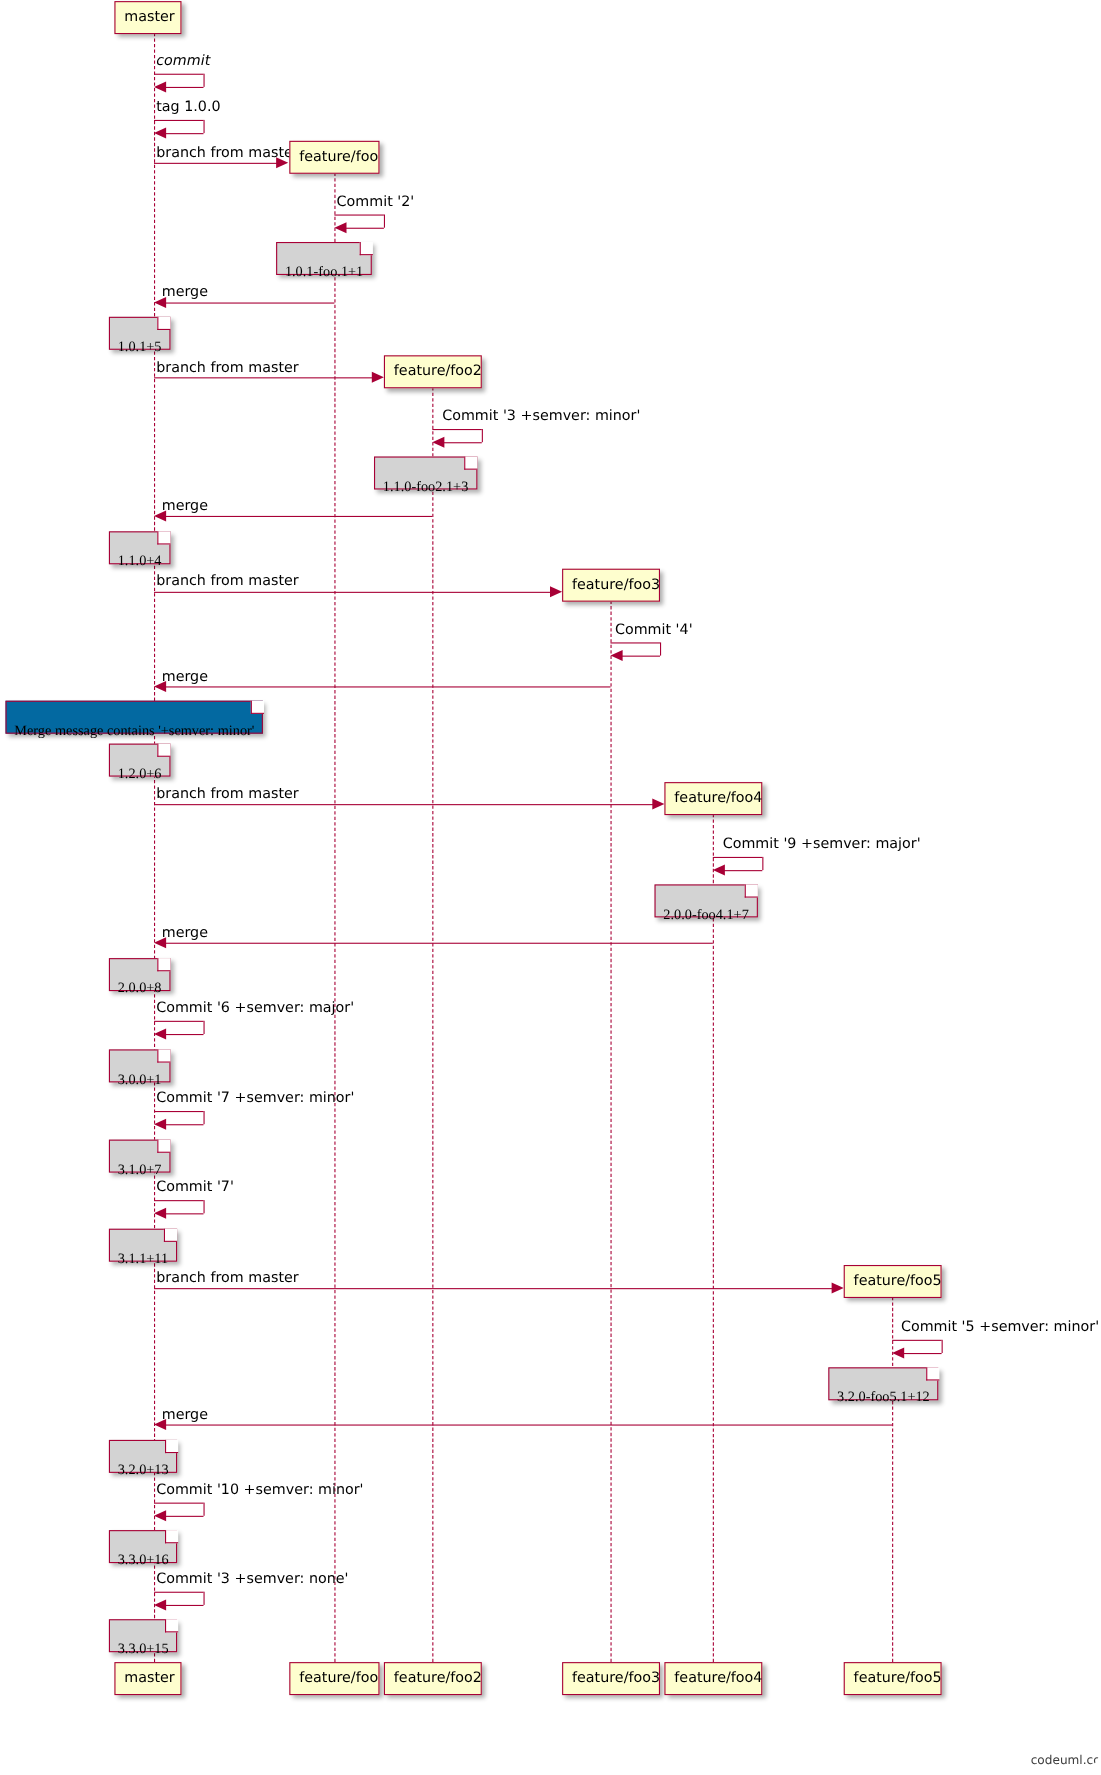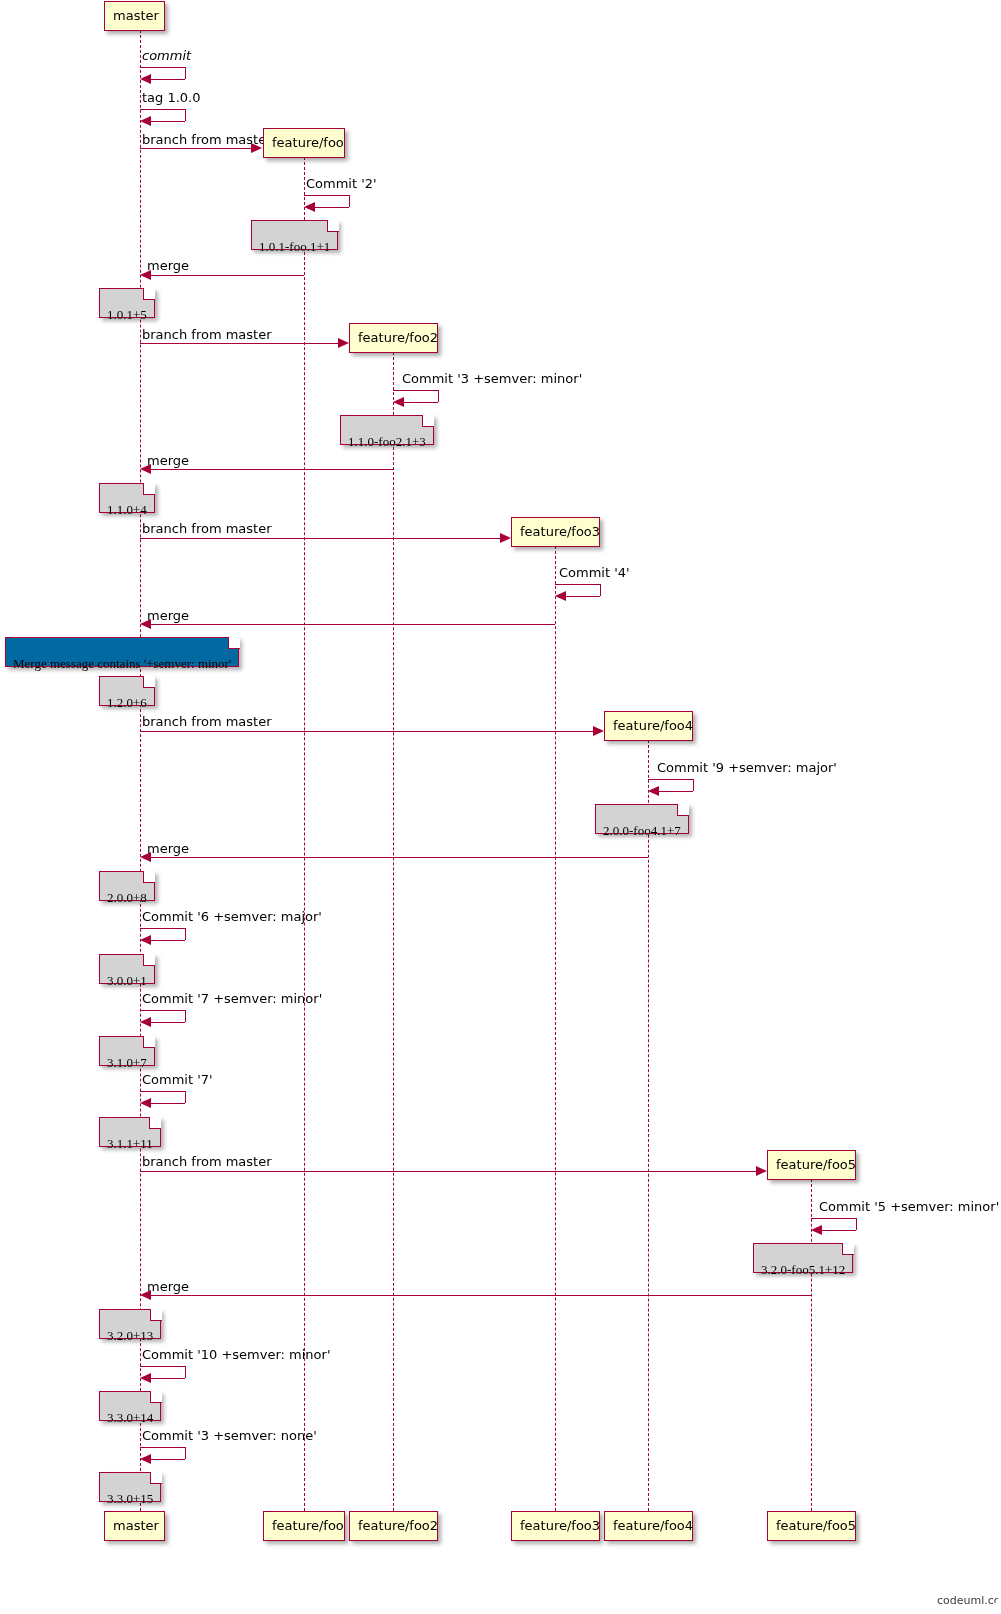--- a/index.html
+++ b/index.html
@@ -302,21 +302,21 @@
     <span class="fold"></span>
   </div>
 
   <div class="msg-label" style="left:142px; top:1347px;">Commit '10 +semver: minor'</div>
   <div class="hline" style="left:140px; top:1366px; width:45px;"></div>
   <div class="vline" style="left:185px; top:1366px; height:12px;"></div>
   <div class="hline" style="left:150px; top:1378px; width:35px;"></div>
   <div class="arrow-left" style="left:140px; top:1373px;"></div>
 
   <div class="note gray" style="left:99px; top:1391px;">
-    <span>3.3.0+14</span>
+    <span>3.3.0+16</span>
     <span class="fold"></span>
   </div>
 
   <div class="msg-label" style="left:142px; top:1428px;">Commit '3 +semver: none'</div>
   <div class="hline" style="left:140px; top:1447px; width:45px;"></div>
   <div class="vline" style="left:185px; top:1447px; height:12px;"></div>
   <div class="hline" style="left:150px; top:1459px; width:35px;"></div>
   <div class="arrow-left" style="left:140px; top:1454px;"></div>
 
   <div class="note gray" style="left:99px; top:1472px;">

